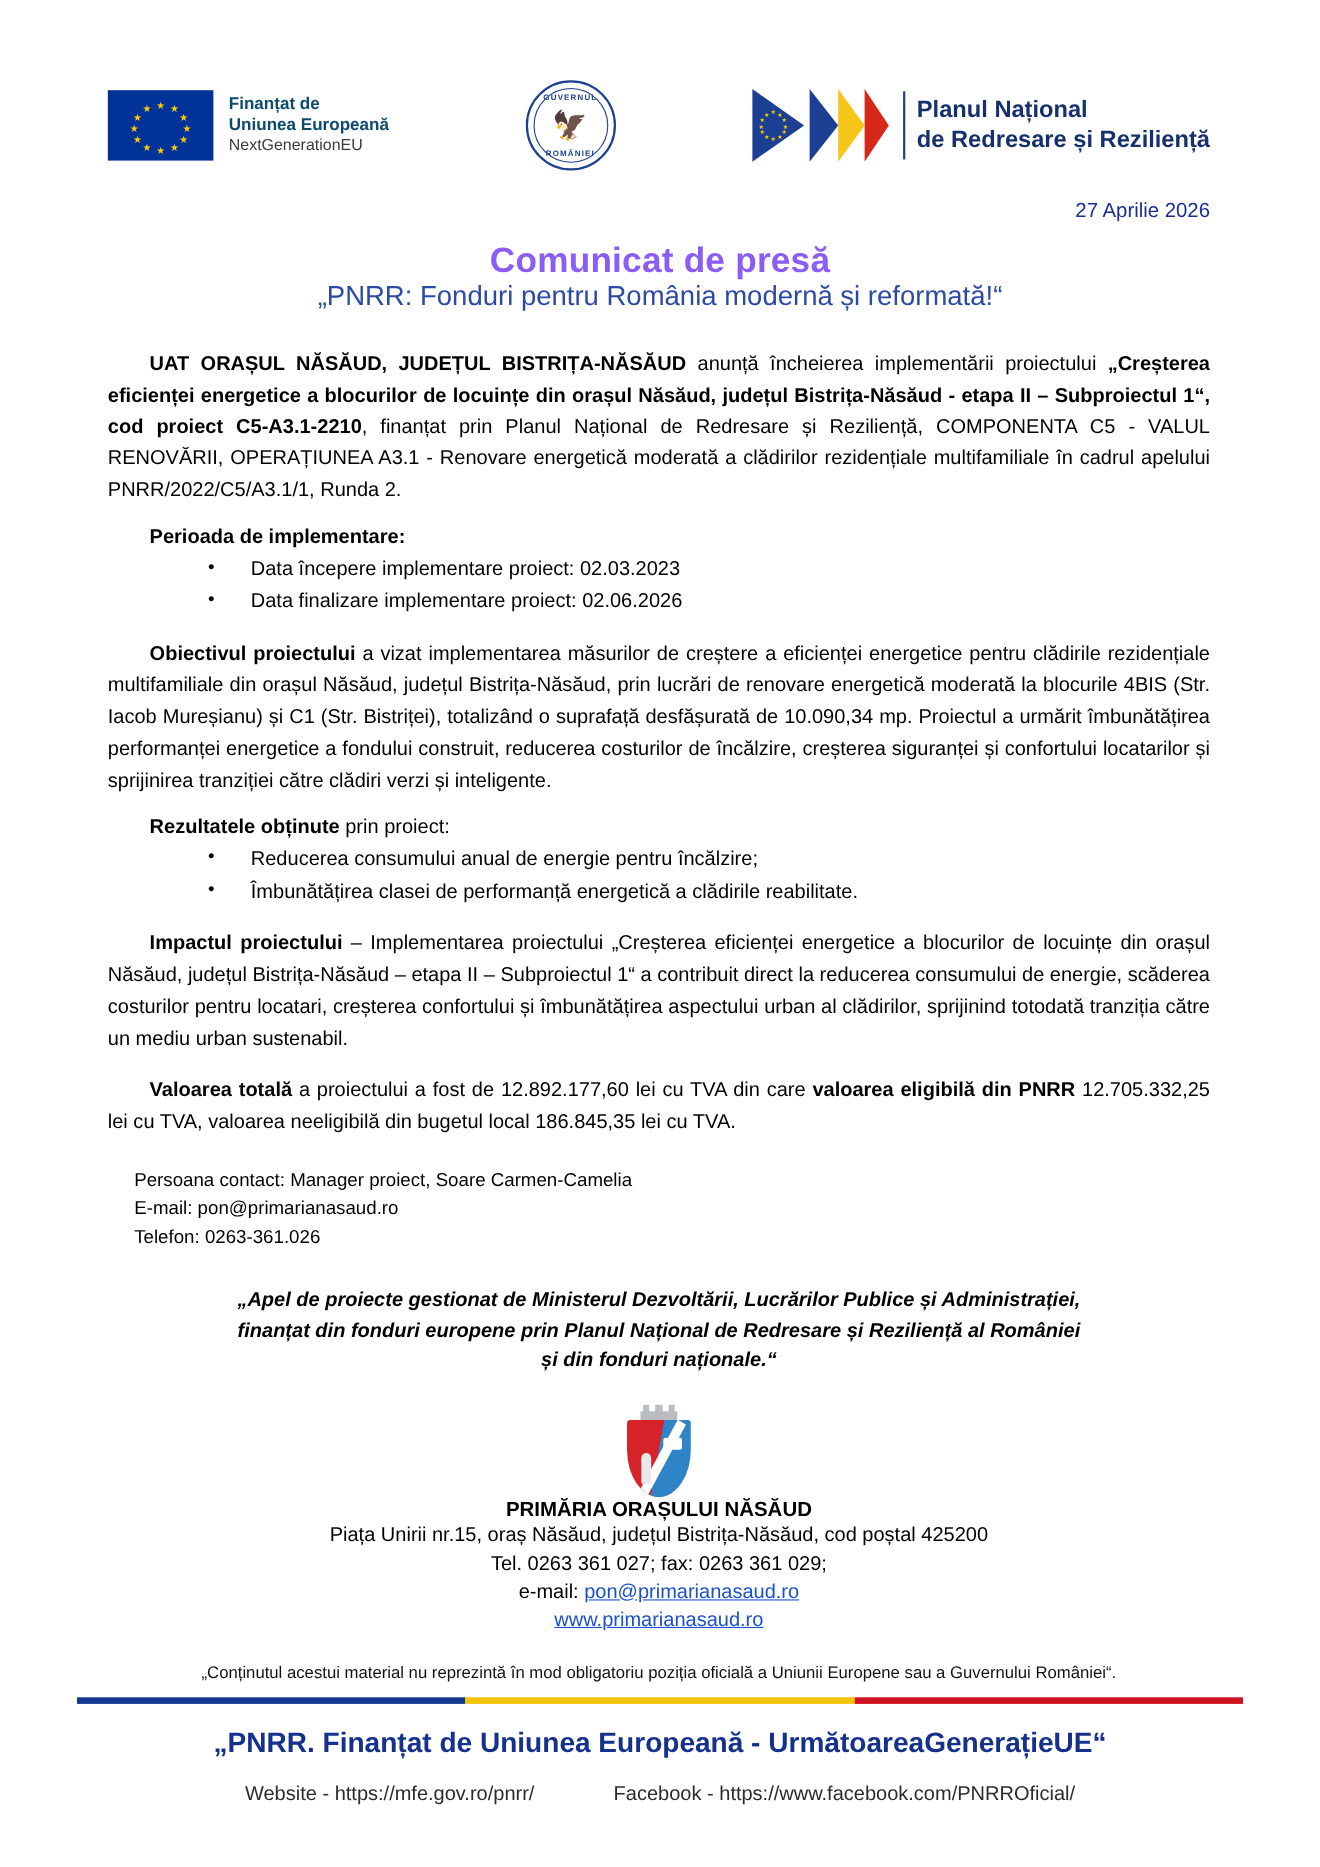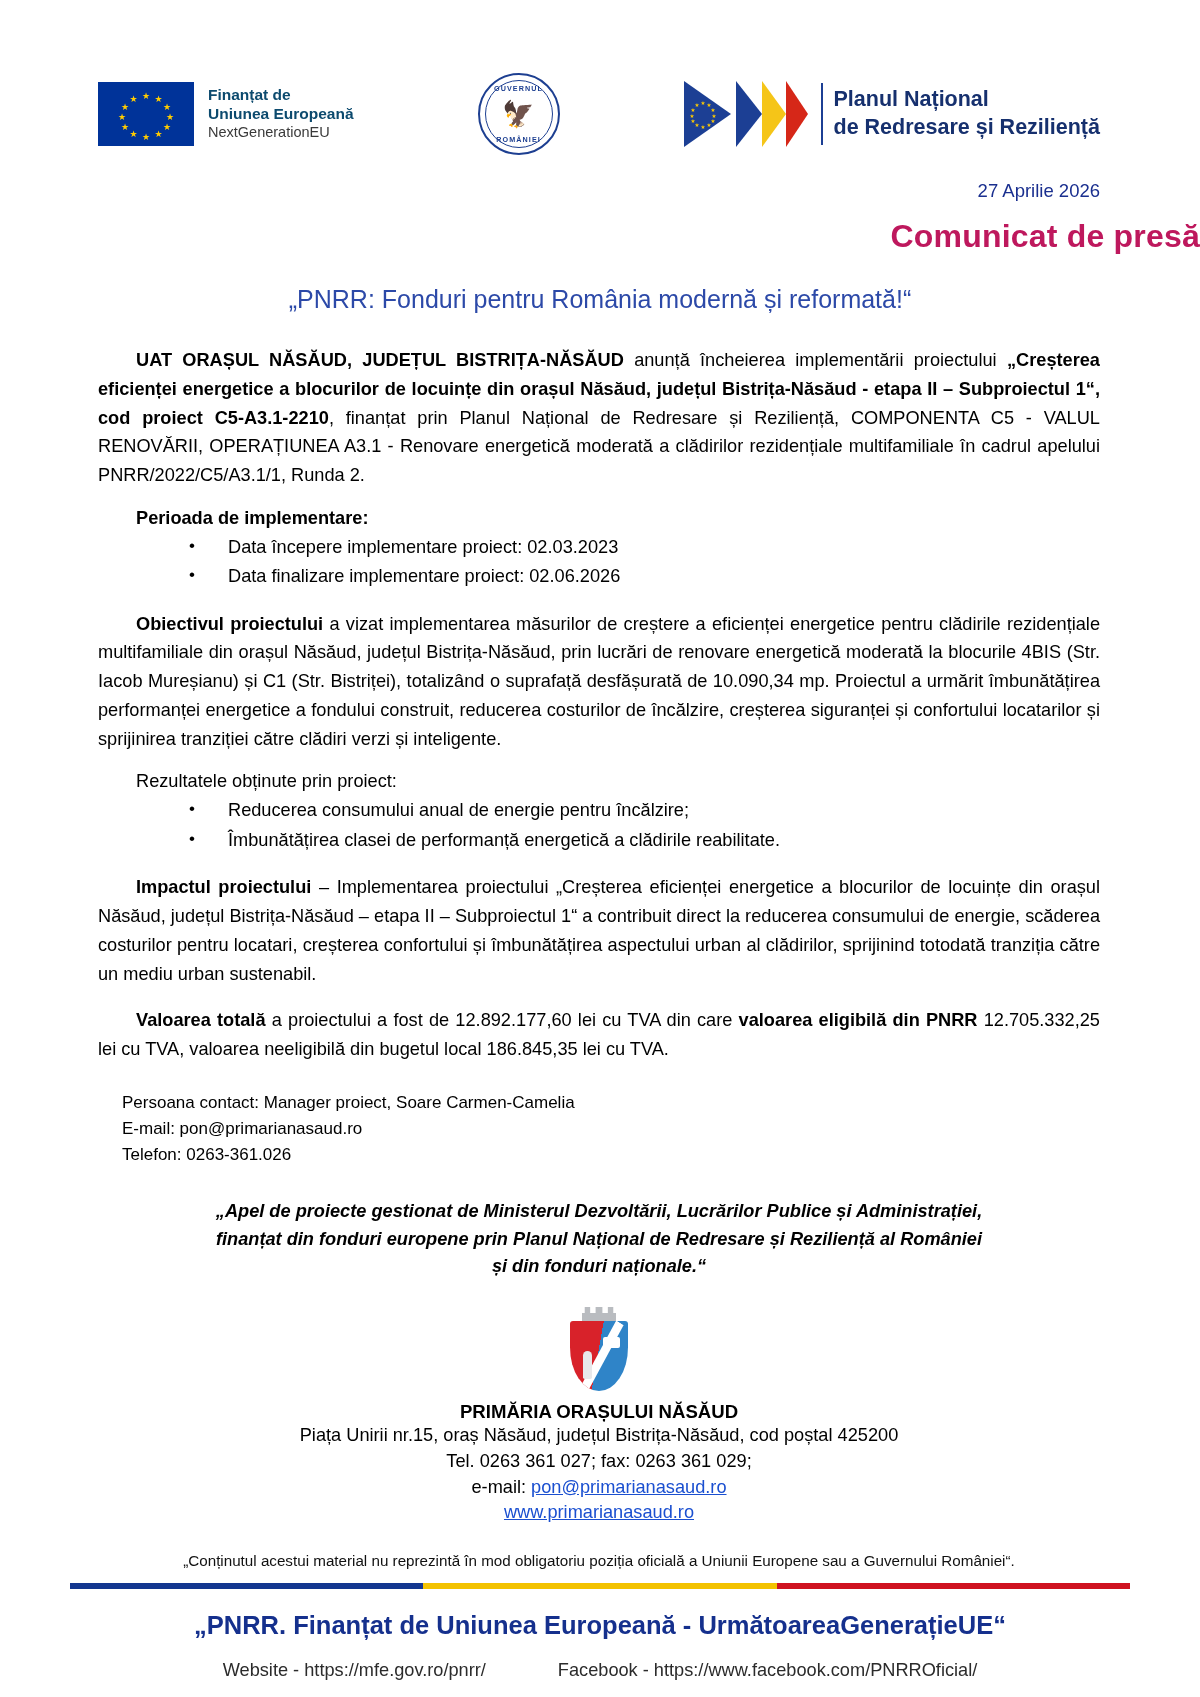--- a/index.html
+++ b/index.html
@@ -147,32 +147,31 @@
 
   
   .date-line {
     text-align: right;
     padding-right: 100px;
     color: #1a2f8f;
     font-size: 18.5px;
     margin-top: 10px;
   }
   .main-title {
-    text-align: right;
-    color: #be185d;
+    text-align: center;
+    color: #8b5cf6;
     font-weight: bold;
     font-size: 32px;
     margin-top: 16px;
     letter-spacing: 0.2px;
   }
   .sub-title {
     text-align: center;
     color: #2c49a8;
     font-size: 25px;
-    margin-top: 30px;
   }
 
   
   .content {
     padding: 0 100px 0 98px;
     box-sizing: border-box;
     margin-top: 32px;
   }
   p.para {
     margin: 0 0 0 0;
@@ -186,21 +185,21 @@
 
   h4.sec-head {
     font-size: 18.2px;
     font-weight: bold;
     margin: 18px 0 4px 38px;
   }
   h4.sec-head.inlinehead {
     margin-left: 38px;
     font-weight: normal;
   }
-  h4.sec-head.inlinehead .b { font-weight: normal; text-align: right; }
+  h4.sec-head.inlinehead .b { font-weight: bold; text-align: right; }
 
   ul.bullets {
     margin: 2px 0 0 0;
     padding-left: 128px;
     list-style: none;
   }
   ul.bullets li {
     font-size: 18.2px;
     line-height: 1.62;
     position: relative;
@@ -279,21 +278,20 @@
     left: 13px; top: 30px;
     width: 9px; height: 28px;
     background: #e8e8ea;
     border-radius: 5px 5px 2px 2px;
   }
 
   .org-name {
     text-align: center;
     font-weight: bold;
     font-size: 18.6px;
-    margin-top: 10px;
   }
   .org-line {
     text-align: center;
     font-size: 18.2px;
     line-height: 1.42;
   }
   .org-line a, .link {
     color: #1a4fd0;
     text-decoration: underline;
   }

